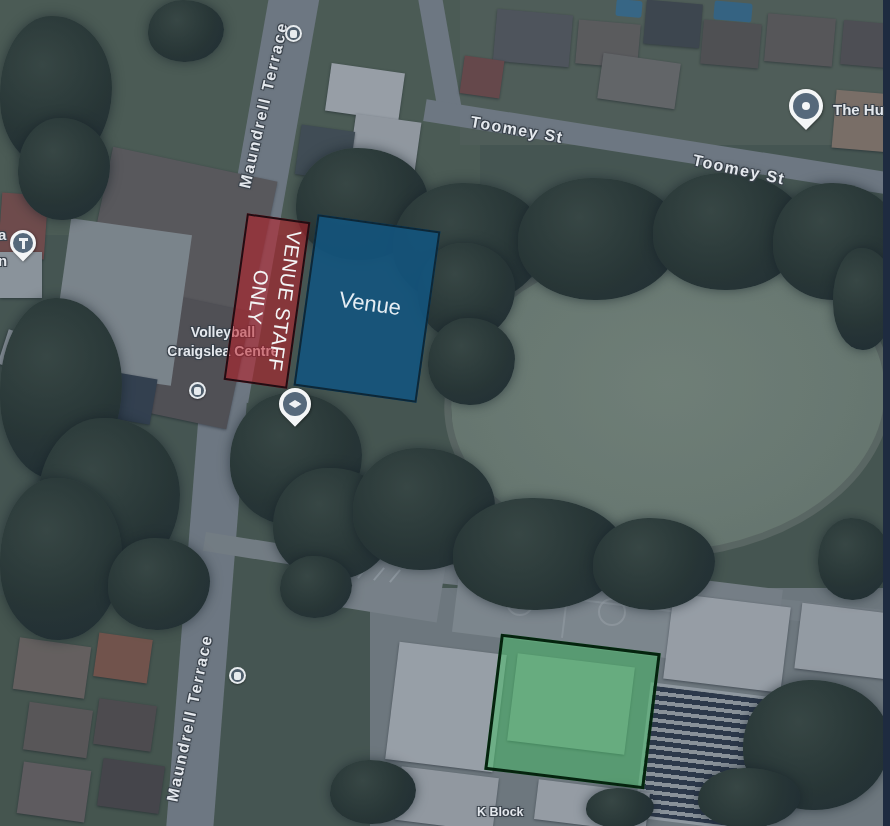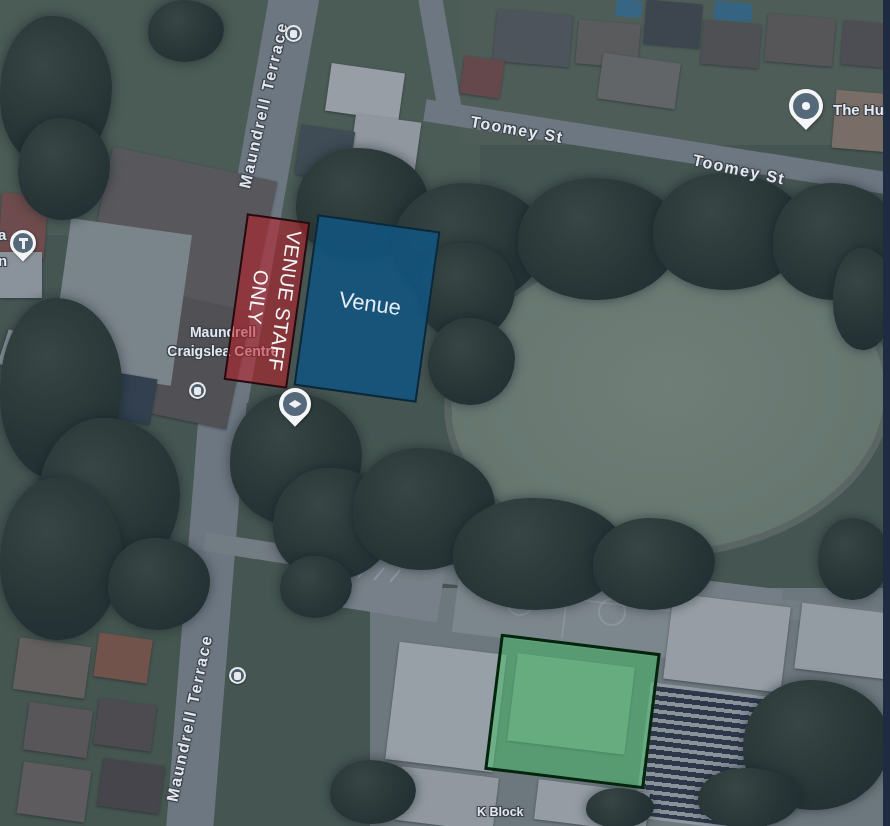--- a/index.html
+++ b/index.html
@@ -166,21 +166,21 @@
     <div id="edge-strip"></div>
   </div>
 
   <div id="tint"></div>
 
   <div class="mlabel street" style="left:174px;top:96px;width:180px;transform:rotate(-77deg);">Maundrell Terrace</div>
   <div class="mlabel street" style="left:100px;top:709px;width:180px;transform:rotate(-78deg);">Maundrell Terrace</div>
   <div class="mlabel" style="left:462px;top:121px;width:110px;font-size:16px;letter-spacing:1.5px;transform:rotate(10deg);">Toomey St</div>
   <div class="mlabel" style="left:684px;top:161px;width:110px;font-size:16px;letter-spacing:1.5px;transform:rotate(12deg);">Toomey St</div>
   <div class="mlabel" style="left:138px;top:323px;width:170px;font-size:14px;line-height:19px;">
-    <span style="position:static;display:block;">Maundrell</span>
+    <span style="position:static;display:block;">Volleyball</span>
     <span style="position:static;display:block;">Craigslea Centre</span>
   </div>
   <div class="mlabel" style="left:477px;top:805px;font-size:12.5px;">K Block</div>
   <div class="mlabel" style="left:833px;top:101px;width:70px;font-size:15px;text-align:left;">The Hu</div>
   <div class="mlabel" style="left:-2px;top:226px;font-size:15px;">a</div>
   <div class="mlabel" style="left:-2px;top:252px;font-size:15px;">n</div>
 
   <div class="pin" style="left:10px;top:230px;width:26px;height:26px;">
     <div class="pin-in" style="left:3px;top:3px;right:3px;bottom:3px;">
       <div class="cross-v"></div>

